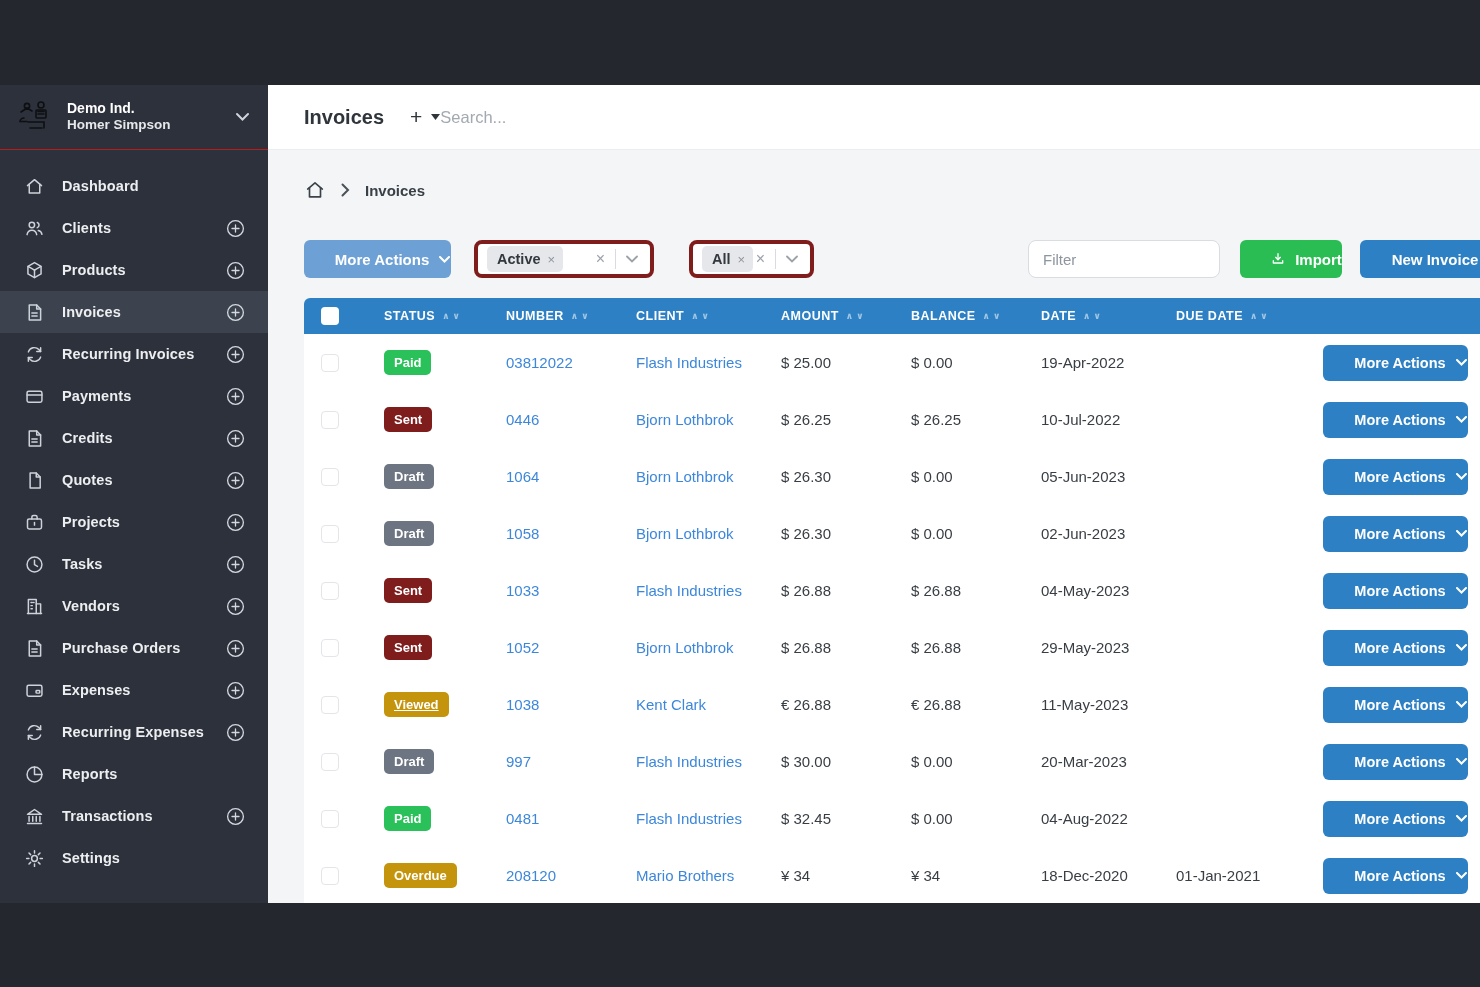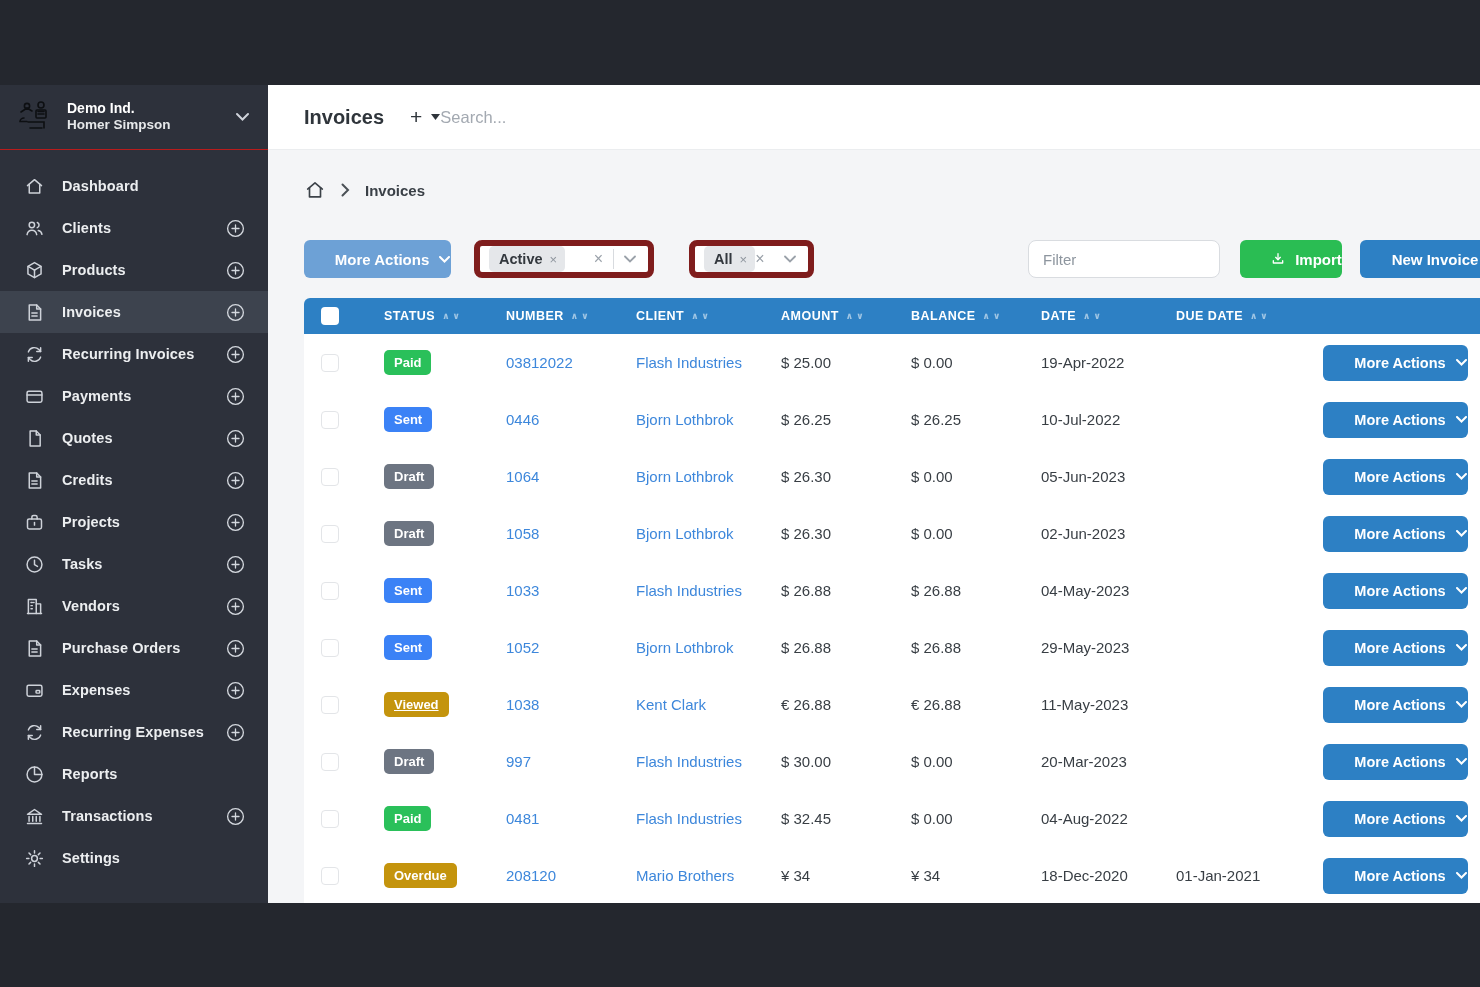--- a/index.html
+++ b/index.html
@@ -58,21 +58,21 @@
   .bc-sep { margin:0 15px; display:flex; color:#4a5056; }
   .bc-current { font-size:15px; font-weight:700; color:#3a4047; }
   
   .toolbar { display:flex; align-items:center; margin-top:38px; margin-right:-30px; height:38px; }
   .btn { border:none; cursor:pointer; font-family:inherit; display:flex; align-items:center; justify-content:center;padding-left:30px; }
   .btn-more-actions {
     width:147px; height:38px; background:#6da1d6; color:#fff; border-radius:6px;
     font-size:15px; font-weight:600; gap:10px;
   }
   .chip-box {
-    height:38px; background:#fff; border:6px solid #7f1d1d; border-radius:8px;
+    height:38px; background:#fff; border:4px solid #7f1d1d; border-radius:8px;
     display:flex; align-items:center; padding:0 12px 0 9px;
   }
   .chip-box.first { margin-left:23px; width:180px; }
   .chip-box.second { margin-left:35px; width:125px; }
   .chip-tag {
     background:#e5e7ea; border-radius:5px; height:26px; display:flex; align-items:center;
     padding:0 8px 0 10px; gap:7px;
   }
   .chip-tag-label { font-size:14.5px; font-weight:700; color:#33383e; }
   .chip-tag-x { font-size:13px; color:#8f969e; cursor:pointer; line-height:1; }
@@ -111,21 +111,21 @@
   .checkbox.header { background:#fff; }
   .checkbox.row { background:#fff; border:1.5px solid #e3e5e8; }
   .trow { height:57px; background:#fff; }
   .td { padding-left:16px; font-size:15px; font-weight:500; color:#383e44; }
   .link { color:#3d87db; cursor:pointer; }
   .badge {
     display:inline-block; padding:5px 10px; border-radius:5px;
     font-size:13px; font-weight:700; color:#fff; line-height:1.2;
   }
   .badge-paid    { background:#2ac05a; }
-  .badge-sent    { background:#3b82f6; }
+  .badge-sent    { background:#7f1d1d; }
   .badge-draft   { background:#6d7582; }
   .badge-viewed  { background:#c4940d;text-decoration:underline; }
   .badge-overdue { background:#c4940d; }
   .actions-cell { display:flex; justify-content:flex-start; padding-left:16px; }
   .btn-row-actions {
     width:145px; height:36px; background:#2d80c4; color:#fff; border-radius:6px;
     font-size:14.5px; font-weight:600; gap:10px;
   }
   svg { display:block; }
 </style>
@@ -268,46 +268,46 @@
               <circle cx="12" cy="12" r="9"></circle>
               <path d="M12 8v8M8 12h8"></path>
             </g>
           </svg>
         </span>
   </div>
       <div class="nav-item">
     <span class="nav-icon">
           <svg viewBox="0 0 24 24">
             <g fill="none" stroke="currentColor" stroke-width="1.7" stroke-linecap="round" stroke-linejoin="round">
-              <path d="M7 3.5h7L18.5 8v12.5H7Z"></path>
-              <path d="M14 3.5V8h4.5"></path>
-            </g>
-          </svg>
-        </span>
-    <span class="nav-label">Quotes</span>
-    <span class="nav-plus">
-          <svg viewBox="0 0 24 24">
-            <g fill="none" stroke="currentColor" stroke-width="1.5" stroke-linecap="round">
-              <circle cx="12" cy="12" r="9"></circle>
-              <path d="M12 8v8M8 12h8"></path>
-            </g>
-          </svg>
-        </span>
-  </div>
-      <div class="nav-item">
-    <span class="nav-icon">
-          <svg viewBox="0 0 24 24">
-            <g fill="none" stroke="currentColor" stroke-width="1.7" stroke-linecap="round" stroke-linejoin="round">
               <path d="M6 3.5h8.5L19 8v12.5H6Z"></path>
               <path d="M14.5 3.5V8H19"></path>
               <path d="M9 12.5h6M9 16h6"></path>
             </g>
           </svg>
         </span>
     <span class="nav-label">Credits</span>
+    <span class="nav-plus">
+          <svg viewBox="0 0 24 24">
+            <g fill="none" stroke="currentColor" stroke-width="1.5" stroke-linecap="round">
+              <circle cx="12" cy="12" r="9"></circle>
+              <path d="M12 8v8M8 12h8"></path>
+            </g>
+          </svg>
+        </span>
+  </div>
+      <div class="nav-item">
+    <span class="nav-icon">
+          <svg viewBox="0 0 24 24">
+            <g fill="none" stroke="currentColor" stroke-width="1.7" stroke-linecap="round" stroke-linejoin="round">
+              <path d="M7 3.5h7L18.5 8v12.5H7Z"></path>
+              <path d="M14 3.5V8h4.5"></path>
+            </g>
+          </svg>
+        </span>
+    <span class="nav-label">Quotes</span>
     <span class="nav-plus">
           <svg viewBox="0 0 24 24">
             <g fill="none" stroke="currentColor" stroke-width="1.5" stroke-linecap="round">
               <circle cx="12" cy="12" r="9"></circle>
               <path d="M12 8v8M8 12h8"></path>
             </g>
           </svg>
         </span>
   </div>
       <div class="nav-item">

